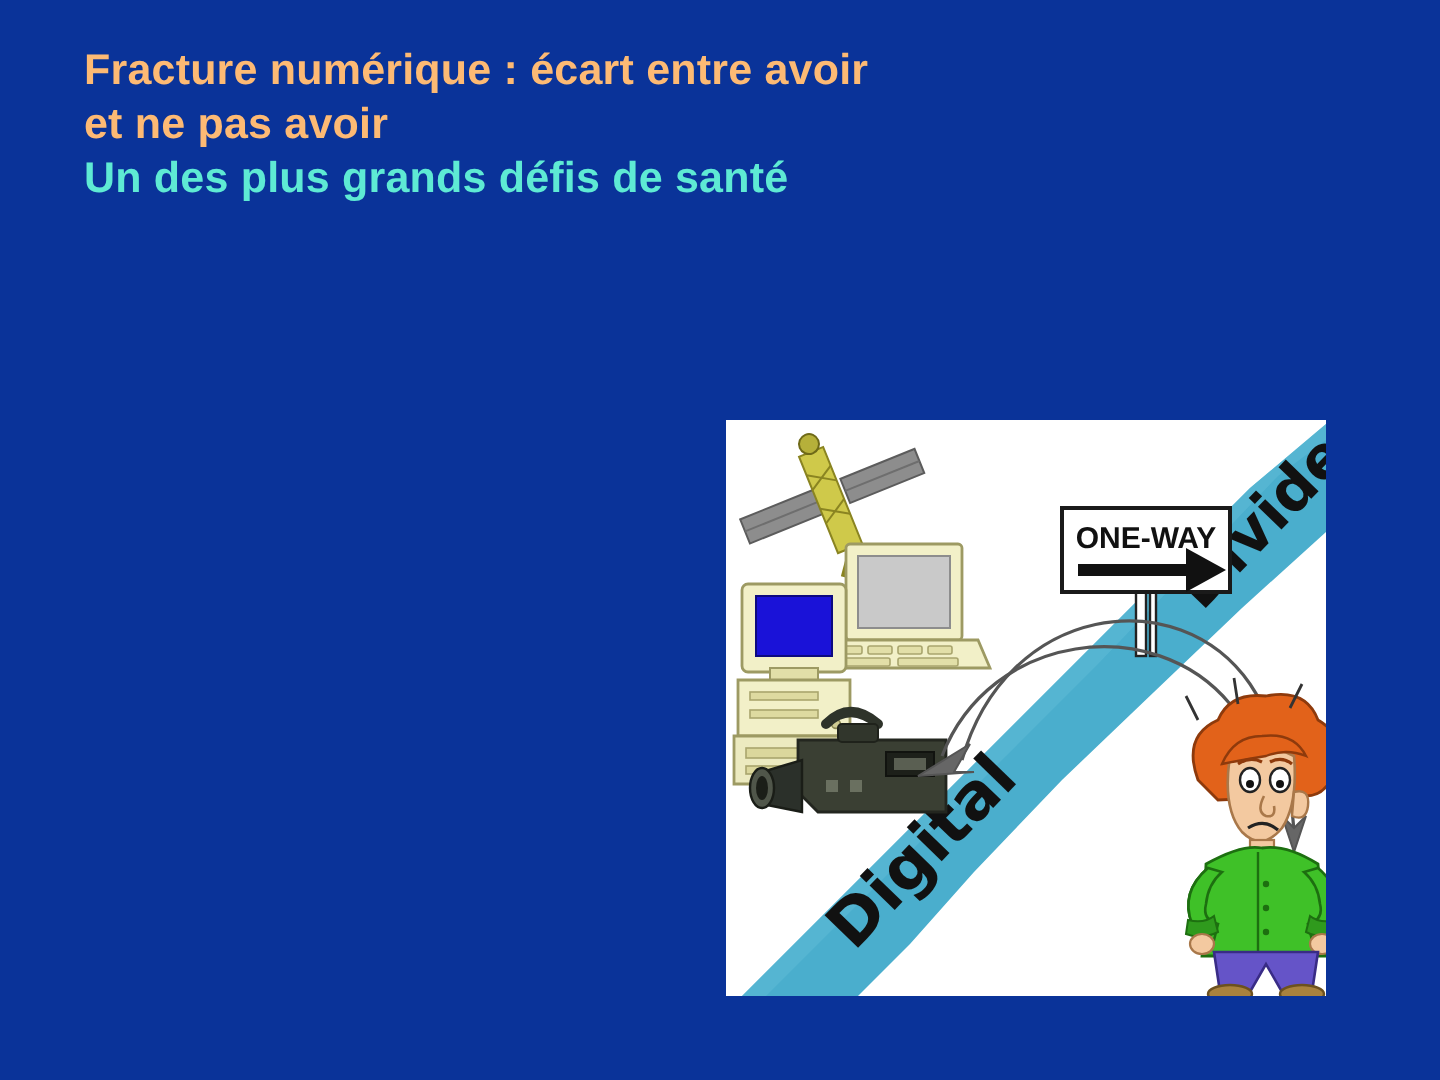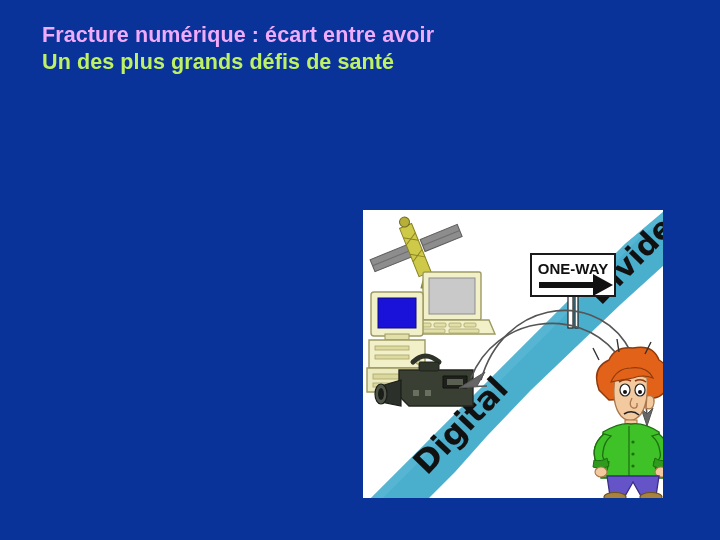--- a/index.html
+++ b/index.html
@@ -14,38 +14,39 @@
   .title-block{
     position:absolute;left:42px;top:22px;width:600px;
   }
   .tline{
     font-weight:bold;
     font-size:21.5px;
     line-height:27px;
     letter-spacing:0.1px;
     white-space:pre;
   }
-  .tline.red{color:#f0abfc;}
-  .tline.white{color:#bef264;}
+  .tline.red{color:#fdba74;}
+  .tline.white{color:#5eead4;}
 
   
   .picture{
     position:absolute;left:363px;top:210px;width:300px;height:288px;
     background:#ffffff;
     overflow:hidden;
   }
   .picture svg{display:block;width:300px;height:288px;}
 </style>
 </head>
 <body>
 
 <div class="slide">
 
   <div class="title-block">
     <div class="tline red">Fracture numérique : écart entre avoir</div>
+    <div class="tline red">et ne pas avoir</div>
     <div class="tline white">Un des plus grands défis de santé</div>
   </div>
 
   <div class="picture">
     <svg viewBox="0 0 300 288" xmlns="http://www.w3.org/2000/svg">
 
       <rect x="0" y="0" width="300" height="288" fill="#ffffff"></rect>
 
       <g>
         <path d="M300 2 L300 56 L258 94 L214 136 L168 180 L124 226 L92 262 L66 288

